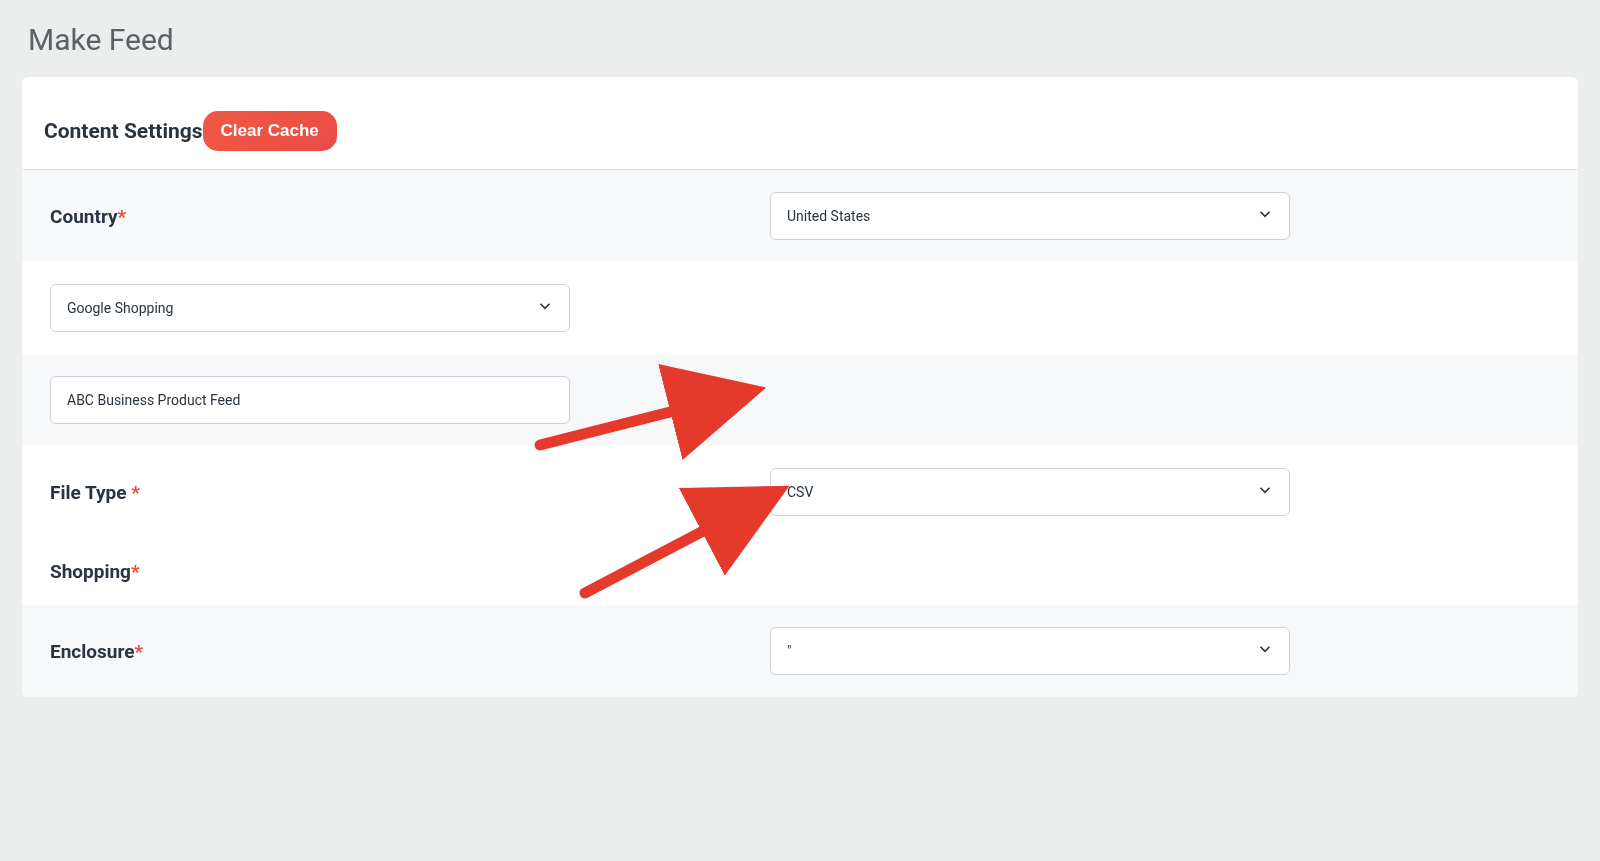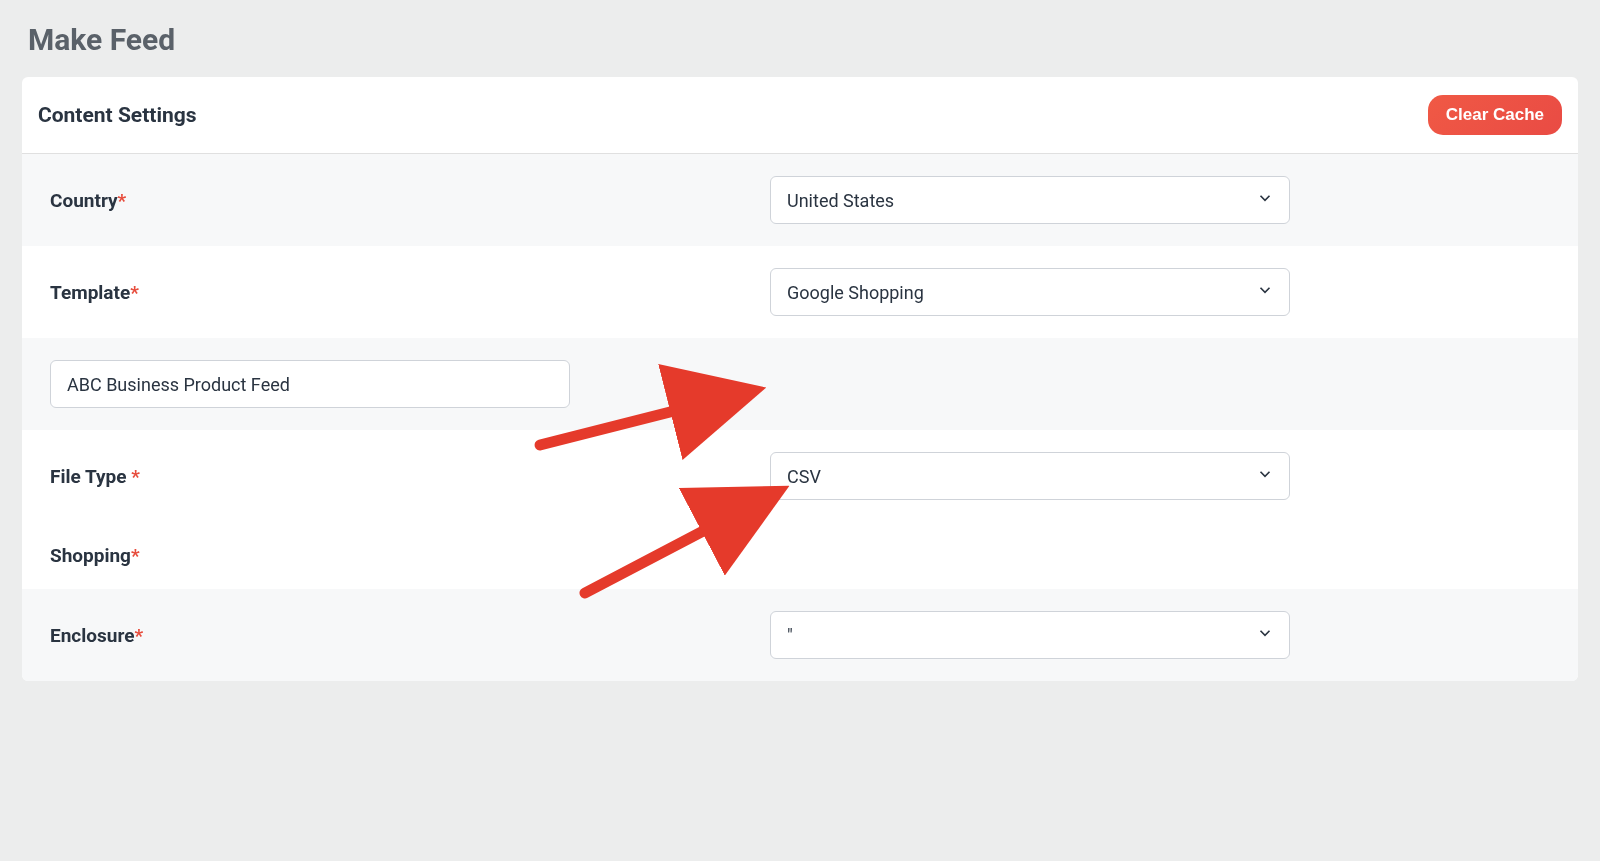--- a/index.html
+++ b/index.html
@@ -11,38 +11,39 @@
     body {
       font-family: -apple-system, BlinkMacSystemFont, "Segoe UI", Roboto, "Helvetica Neue", Arial, sans-serif;
       background: #eceded;
       width: 1600px;
       height: 861px;
       padding: 22px;
     }
 
     .page-title {
       font-size: 30px;
-      font-weight: 700;
+      font-weight: 400;
       color: #5a6169;
       margin-bottom: 20px;
       padding-left: 6px;
     }
 
     .card {
       background: #fff;
       border-radius: 6px;
       overflow: hidden;
     }
 
     .card-header {
       display: flex;
-      justify-content: space-between;
+      justify-content: flex-start;
       align-items: center;
-      padding: 18px 16px;
+      padding: 18px 22px;
       border-bottom: 1px solid #e0e0e0;
+      margin-top: 16px;
     }
 
     .card-header-title {
       font-size: 21px;
       font-weight: 700;
       color: #2a3441;
     }
 
     .btn-clear-cache {
       background: linear-gradient(135deg, #f05945 0%, #e94b44 100%);
@@ -85,21 +86,21 @@
       flex: 0 0 520px;
       position: relative;
     }
 
     .form-select, .form-input {
       width: 100%;
       height: 48px;
       border: 1px solid #cfd3d9;
       border-radius: 6px;
       padding: 0 22px 0 16px;
-      font-size: 18px;
+      font-size: 14px;
       color: #2a3441;
       background: #fff;
       display: flex;
       align-items: center;
       cursor: pointer;
     }
 
     .form-input {
       cursor: text;
     }
@@ -158,23 +159,20 @@
         </div>
         <span class="chevron">
           <svg viewBox="0 0 24 24">
               <polyline points="6 9 12 15 18 9"></polyline>
             </svg>
         </span>
       </div>
     </div>
 
     <div class="form-row">
-      <div class="form-label">
-        <span>Template</span><span class="required">*</span>
-      </div>
       <div class="form-control-wrapper">
         <div class="form-select">
           <span>Google Shopping</span>
         </div>
         <span class="chevron">
           <svg viewBox="0 0 24 24">
               <polyline points="6 9 12 15 18 9"></polyline>
             </svg>
         </span>
       </div>

